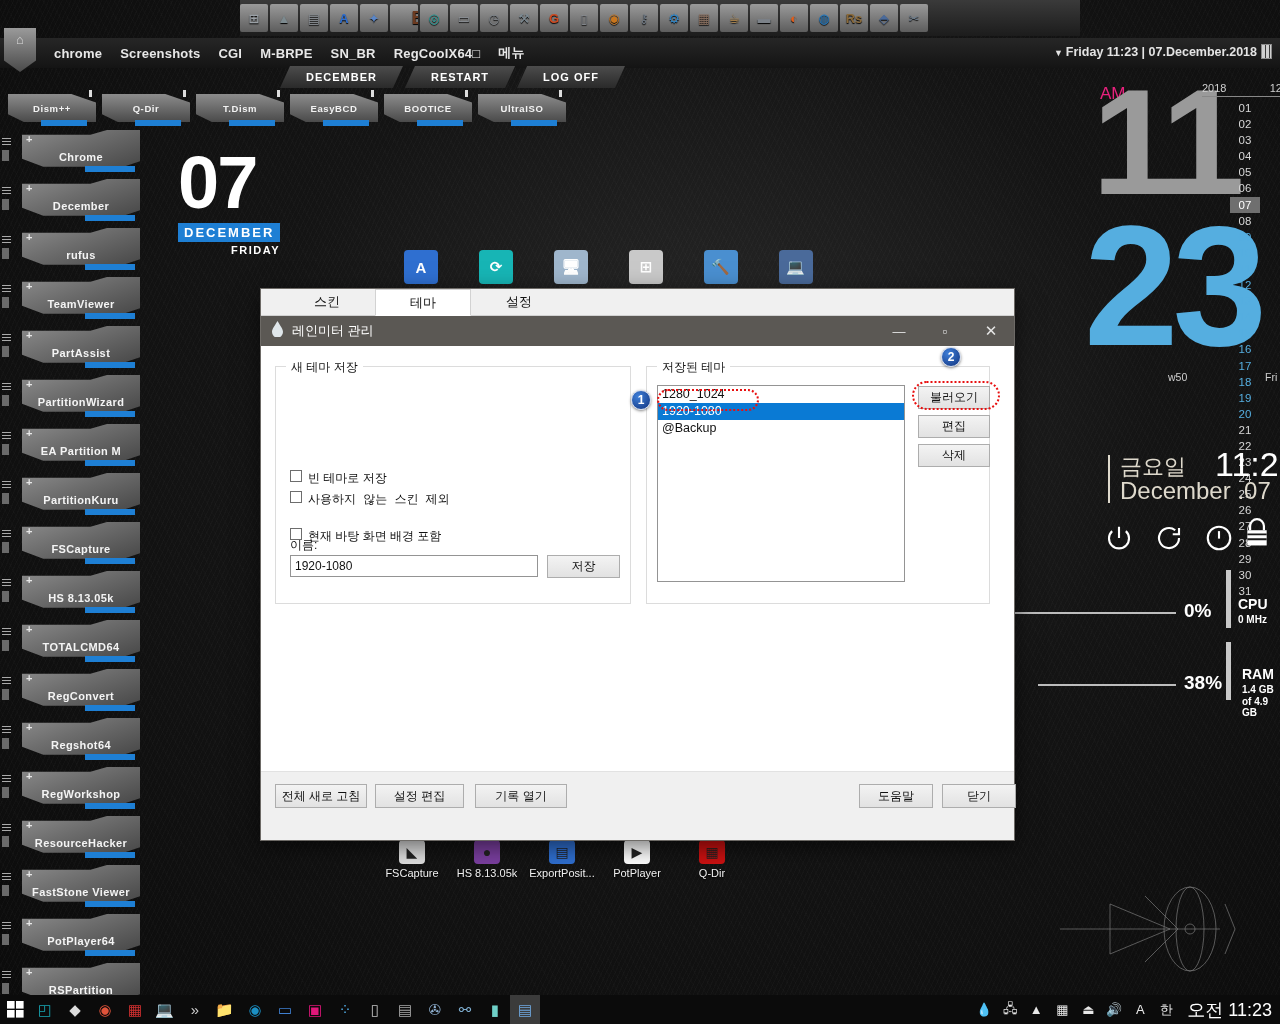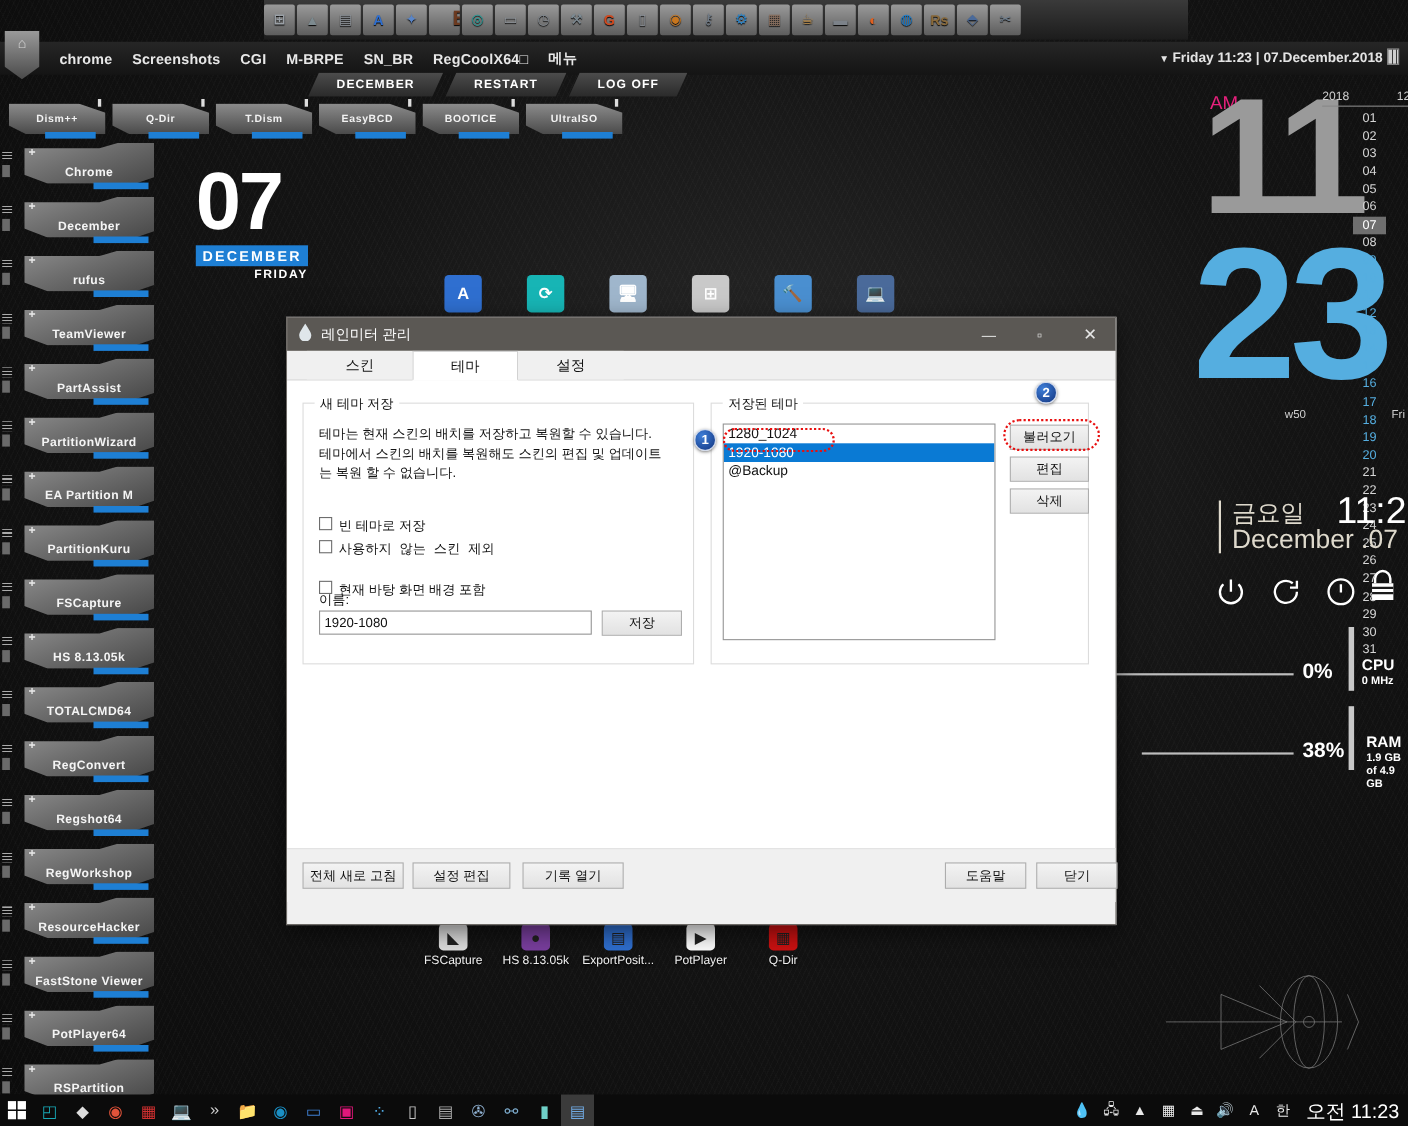--- a/index.html
+++ b/index.html
@@ -632,65 +632,64 @@
       <div class="pct" style="position:absolute; left:204px; top:12px;">0%</div>
       <div style="position:absolute; left:246px; top:-18px; width:5px; height:58px; background:#c8c8c8;"></div>
       <div class="nm" style="position:absolute; left:258px; top:8px;">CPU</div>
       <div class="sub" style="position:absolute; left:258px; top:26px;">0 MHz</div>
     </div>
     <div class="meter" style="left:-110px; top:580px; width:300px;">
       <div style="position:absolute; left:58px; top:24px; width:138px; height:2px; background:#bdbdbd;"></div>
       <div class="pct" style="position:absolute; left:204px; top:12px;">38%</div>
       <div style="position:absolute; left:246px; top:-18px; width:5px; height:58px; background:#c8c8c8;"></div>
       <div class="nm" style="position:absolute; left:262px; top:6px;">RAM</div>
-      <div class="sub" style="position:absolute; left:262px; top:24px;">1.9 GB</div>
+      <div class="sub" style="position:absolute; left:262px; top:24px;">1.4 GB</div>
       <div class="sub" style="position:absolute; left:262px; top:36px;">of 4.9 GB</div>
     </div>
   </div>
 
   <svg id="corner-deco" viewBox="0 0 190 110">
     <g stroke="#cfcfcf" stroke-width="0.7" fill="none">
       <ellipse cx="140" cy="55" rx="26" ry="42"></ellipse>
         <ellipse cx="140" cy="55" rx="14" ry="42"></ellipse>
       <path d="M10 55 H170"></path>
         <path d="M60 30 L120 55 L60 80"></path>
         <path d="M60 30 L60 80"></path>
       <path d="M95 22 L128 55 L95 88"></path>
         <circle cx="140" cy="55" r="5"></circle>
       <path d="M175 30 L185 55 L175 80"></path>
     </g>
   </svg>
 
   <div id="dialog">
 
+    <div id="tabs">
+      <div class="tab">스킨</div>
+      <div class="tab active">테마</div>
+      <div class="tab">설정</div>
+    </div>
+
     <div id="titlebar">
       <span class="drop">
         <svg width="13" height="16" viewBox="0 0 13 16">
             <path d="M6.5 0 C9.5 5 12 8 12 11 a5.5 5.5 0 0 1-11 0 C1 8 3.5 5 6.5 0z" fill="#dfe6ea"></path>
           </svg>
       </span>
       <span class="ttl">레인미터 관리</span>
       <div id="wbtns">
         <div>—</div>
         <div>▫</div>
         <div>✕</div>
       </div>
     </div>
 
-    <div id="tabs">
-      <div class="tab">스킨</div>
-      <div class="tab active">테마</div>
-      <div class="tab">설정</div>
-    </div>
-
     <div id="dlgbody">
 
       <div class="grp" style="left:14px; top:20px; width:356px; height:238px;">
         <div class="gtitle">새 테마 저장</div>
-        <div id="desc">테마는 현재 스킨의 배치를 저장하고 복원할 수 있습니다. 테마에서 스킨의 배치를 복원해도 스킨의 편집 및 업데이트는 복원 할 수 없습니다.</div>
 
         <div class="cbrow" style="top:103px;">
           <span class="box"></span>
           <span>빈 테마로 저장</span>
         </div>
         <div class="cbrow" style="top:124px;font-family:Liberation Mono, monospace;">
           <span class="box"></span>
           <span>사용하지 않는 스킨 제외</span>
         </div>
         <div class="cbrow" style="top:161px;">

